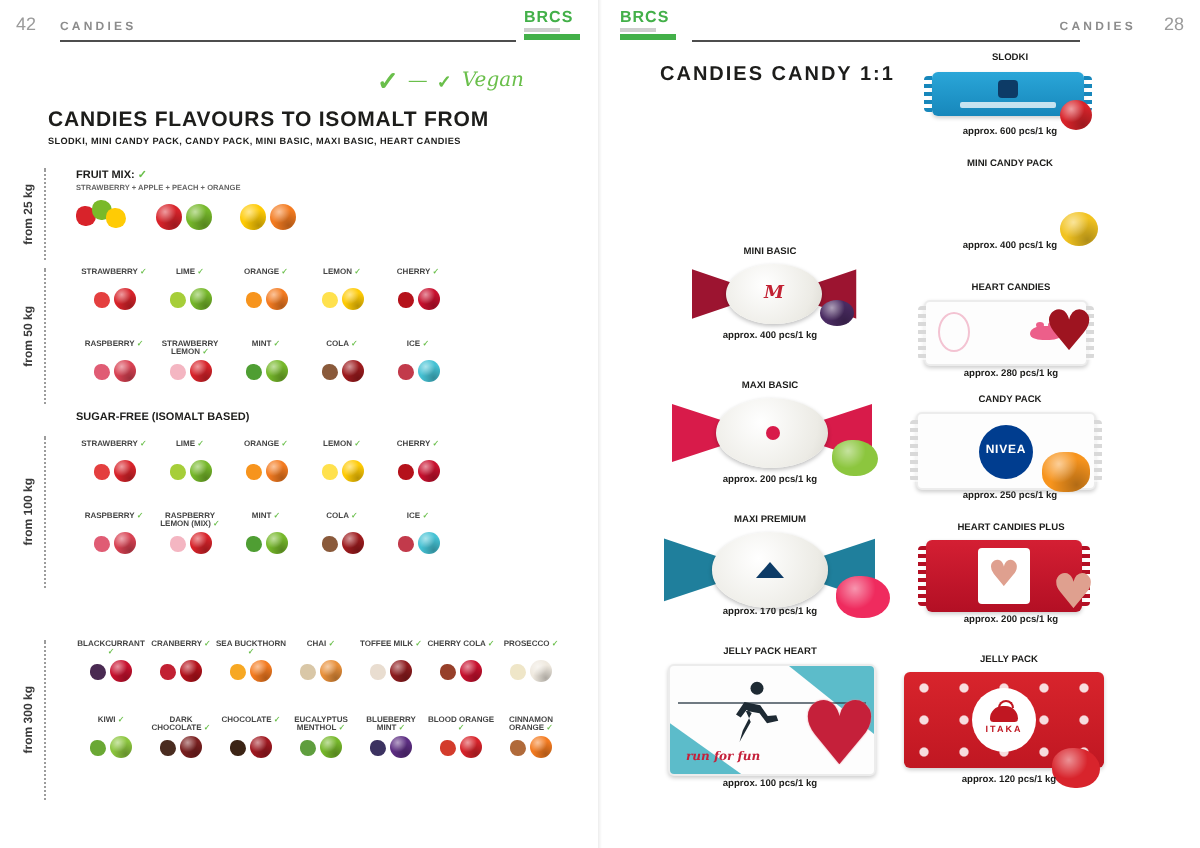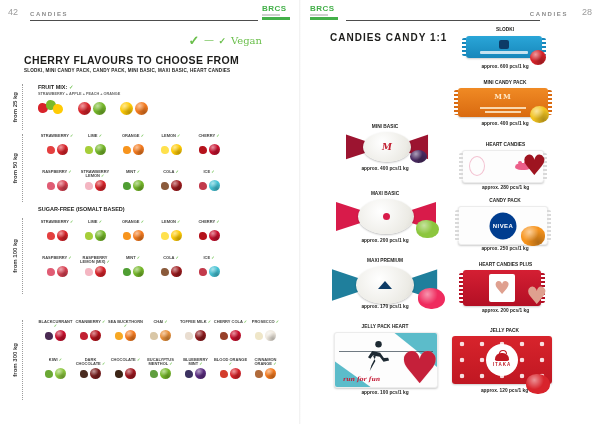--- a/index.html
+++ b/index.html
@@ -16,21 +16,21 @@
   .hline{position:absolute;top:20px;border-top:1px solid #4d4d4d;height:0;}
   .brcs{position:absolute;top:5px;width:30px;}
   .brcs .bt{font-size:8px;font-weight:bold;color:#43b049;letter-spacing:.5px;line-height:8px;}
   .brcs .bl1{height:2px;background:#cfcfcf;margin:1px 0;width:18px;}
   .brcs .bl2{height:3px;background:#43b049;width:28px;}
 
   
   .legend{position:absolute;top:33px;right:38px;display:flex;align-items:center;gap:5px;color:#6abf4b;}
   .legend .chk-big{font-size:13px;font-weight:bold;}
   .legend .dash{font-size:9px;margin-top:-2px;}
-  .legend .vegan{font-family:"DejaVu Serif",serif;font-size:10px;}
+  .legend .vegan{font-family:"DejaVu Serif",serif;font-style:italic;font-size:10px;}
   .legend .chk-sm{font-size:9px;font-weight:bold;}
 
   
   .ltitle{position:absolute;left:24px;top:54px;font-size:10.5px;font-weight:bold;color:#1d1d1b;letter-spacing:.4px;}
   .lsub{position:absolute;left:24px;top:68px;font-size:4.6px;font-weight:bold;color:#1d1d1b;letter-spacing:.2px;}
 
   .section{position:absolute;left:8px;right:4px;}
   .qtywrap{position:absolute;left:0;top:0;bottom:0;width:14px;border-right:1px dotted #9c9c9c;
            display:flex;align-items:center;justify-content:center;}
   .qty{writing-mode:vertical-rl;transform:rotate(180deg);font-size:6px;font-weight:bold;color:#3a3a3a;white-space:nowrap;}
@@ -149,21 +149,21 @@
       <div class="bl2"></div>
     </div>
 
     <div class="legend">
       <span class="chk-big">✓</span>
       <span class="dash">—</span>
       <span class="chk-sm">✓</span>
       <span class="vegan">Vegan</span>
     </div>
 
-    <div class="ltitle">CHERRY FLAVOURS TO CHOOSE FROM</div>
+    <div class="ltitle">CANDIES FLAVOURS TO ISOMALT FROM</div>
     <div class="lsub">SLODKI, MINI CANDY PACK, CANDY PACK, MINI BASIC, MAXI BASIC, HEART CANDIES</div>
 
     <div class="section" style="top:84px;height:46px;">
       <div class="qtywrap">
         <span class="qty">from 25 kg</span>
       </div>
       <div class="sec-head">
         <span>FRUIT MIX:</span> <span class="chk">✓</span>
       </div>
       <div class="sec-subhead">STRAWBERRY + APPLE + PEACH + ORANGE</div>
@@ -468,25 +468,20 @@
 
     <div class="prod-label" style="left:160px;width:90px;top:27px;">SLODKI</div>
     <div class="pack" id="pk-slodki" style="left:166px;top:36px;width:76px;height:22px;">
       <div class="emb"></div>
       <div class="bar"></div>
     </div>
     <span class="cdy" style="left:230px;top:50px;width:16px;height:15px;background-color:#d8232a;"></span>
     <div class="prod-count" style="left:160px;width:90px;top:64px;">approx. 600 pcs/1 kg</div>
 
     <div class="prod-label" style="left:155px;width:100px;top:80px;">MINI CANDY PACK</div>
-    <div class="pack" id="pk-mcp" style="left:158px;top:88px;width:90px;height:29px;">
-      <div class="mono">MM</div>
-      <div class="ln" style="bottom:8px;"></div>
-      <div class="ln" style="bottom:4px;left:30%;right:30%;"></div>
-    </div>
     <span class="cdy" style="left:230px;top:106px;width:19px;height:17px;background-color:#f2c320;"></span>
     <div class="prod-count" style="left:155px;width:100px;top:121px;">approx. 400 pcs/1 kg</div>
 
     <div class="prod-label" style="left:35px;width:100px;top:124px;">MINI BASIC</div>
     <div class="twist" style="left:46px;top:132px;width:82px;height:30px;">
       <span class="tend" style="background:#9c1430;"></span>
       <span class="tbody">
         <span class="tlogo" style="font-size:9px;color:#c22133;">M</span>
       </span>
       <span class="tend r" style="background:#9c1430;"></span>

